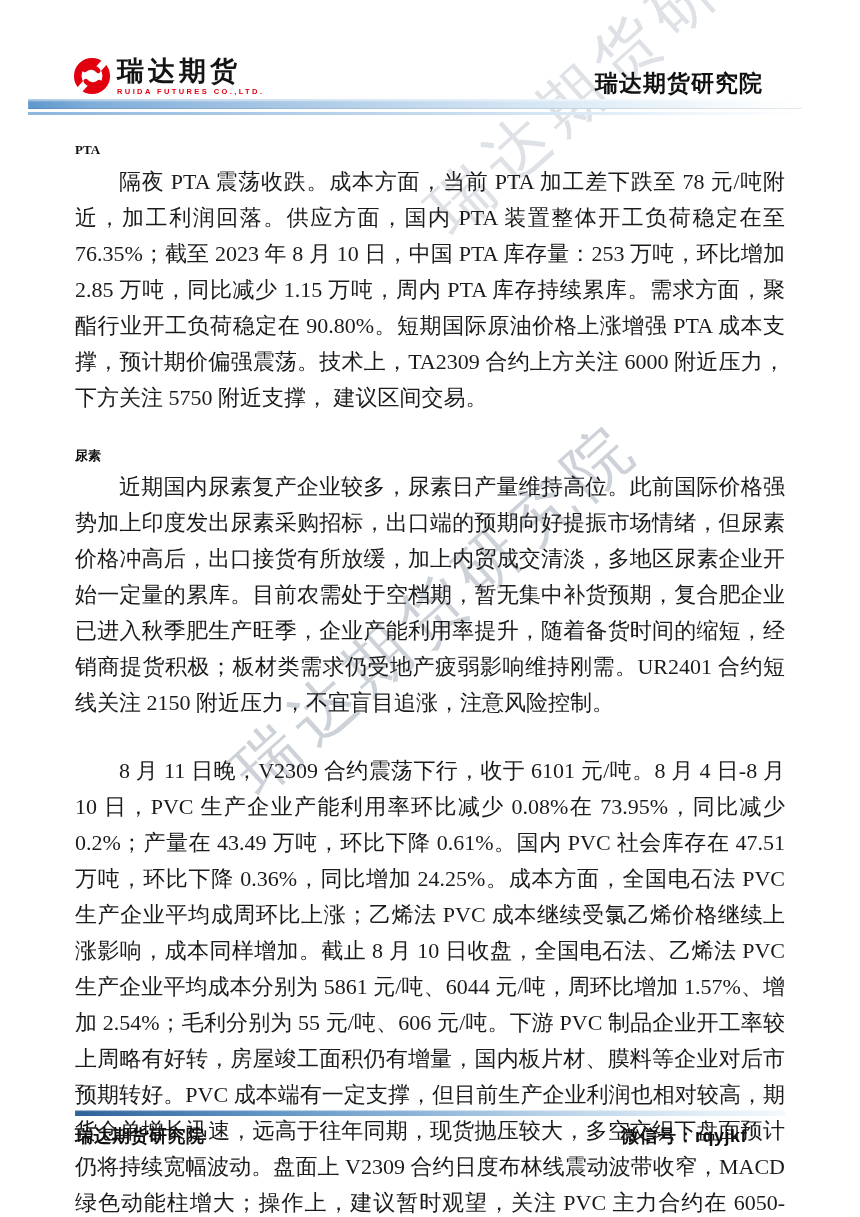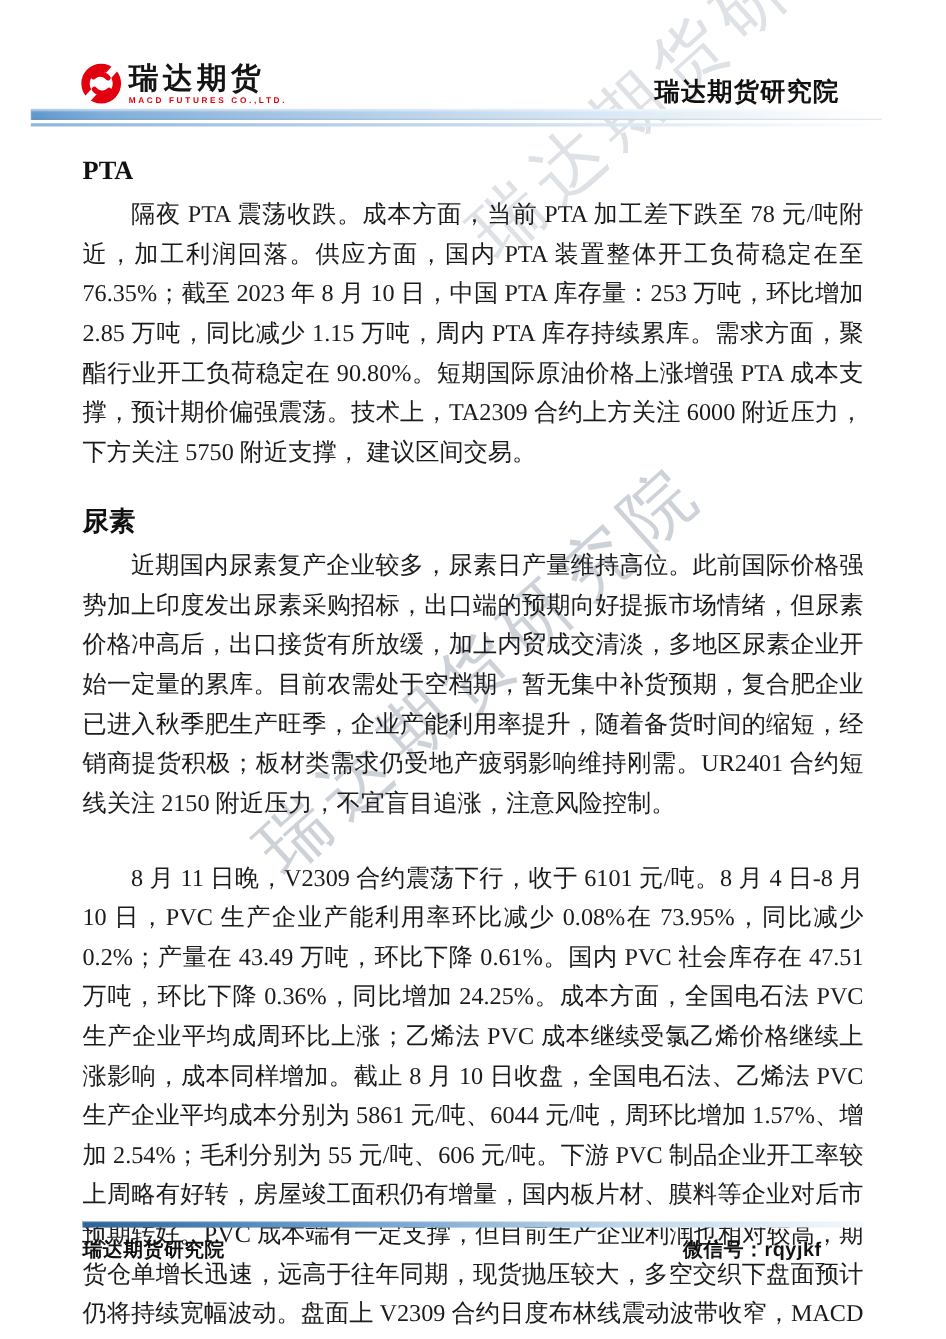--- a/index.html
+++ b/index.html
@@ -56,21 +56,21 @@
     background:linear-gradient(to right,#8fb6de 0%,#c7dcef 55%,#eef5fb 85%,#ffffff 100%);
   }
 
   
   .content{
     position:absolute;left:75px;top:142px;width:710px;z-index:1;
   }
   .content section + section{margin-top:32px;}
   .content h2{
     margin:0 0 6px 0;
-    font-size:24px;line-height:1.2;font-weight:700;color:#111;
+    font-size:13px;line-height:1.2;font-weight:700;color:#111;
     font-family:"Liberation Serif","DejaVu Serif",serif;
   }
   .content p{
     margin:0;
     font-size:22px;line-height:36px;
     text-align:justify;
     text-indent:2em;
     color:#1b1b1b;
   }
 
@@ -101,21 +101,21 @@
     <span class="logo-icon">
       <svg viewBox="0 0 40 40" width="38" height="38" aria-hidden="true">
         <circle cx="20" cy="20" r="15" fill="none" stroke="#e2000f" stroke-width="8"></circle>
         <rect x="-4" y="16.5" width="48" height="7" fill="#ffffff" transform="rotate(-48 20 20)"></rect>
         <path d="M12.5 13.5 a9.5 9.5 0 0 1 14 1" stroke="#e2000f" stroke-width="5" fill="none" stroke-linecap="round"></path>
         <path d="M27.5 26.5 a9.5 9.5 0 0 1 -14 -1" stroke="#e2000f" stroke-width="5" fill="none" stroke-linecap="round"></path>
       </svg>
     </span>
     <span class="brand-text">
       <span class="brand-cn">瑞达期货</span>
-      <span class="brand-en">MACD FUTURES CO.,LTD.</span>
+      <span class="brand-en">RUIDA FUTURES CO.,LTD.</span>
     </span>
   </div>
 
   <div class="institute-title">瑞达期货研究院</div>
 
   <div class="header-bar"></div>
   <div class="header-bar-thin"></div>
 
   <main class="content">
     <section>

